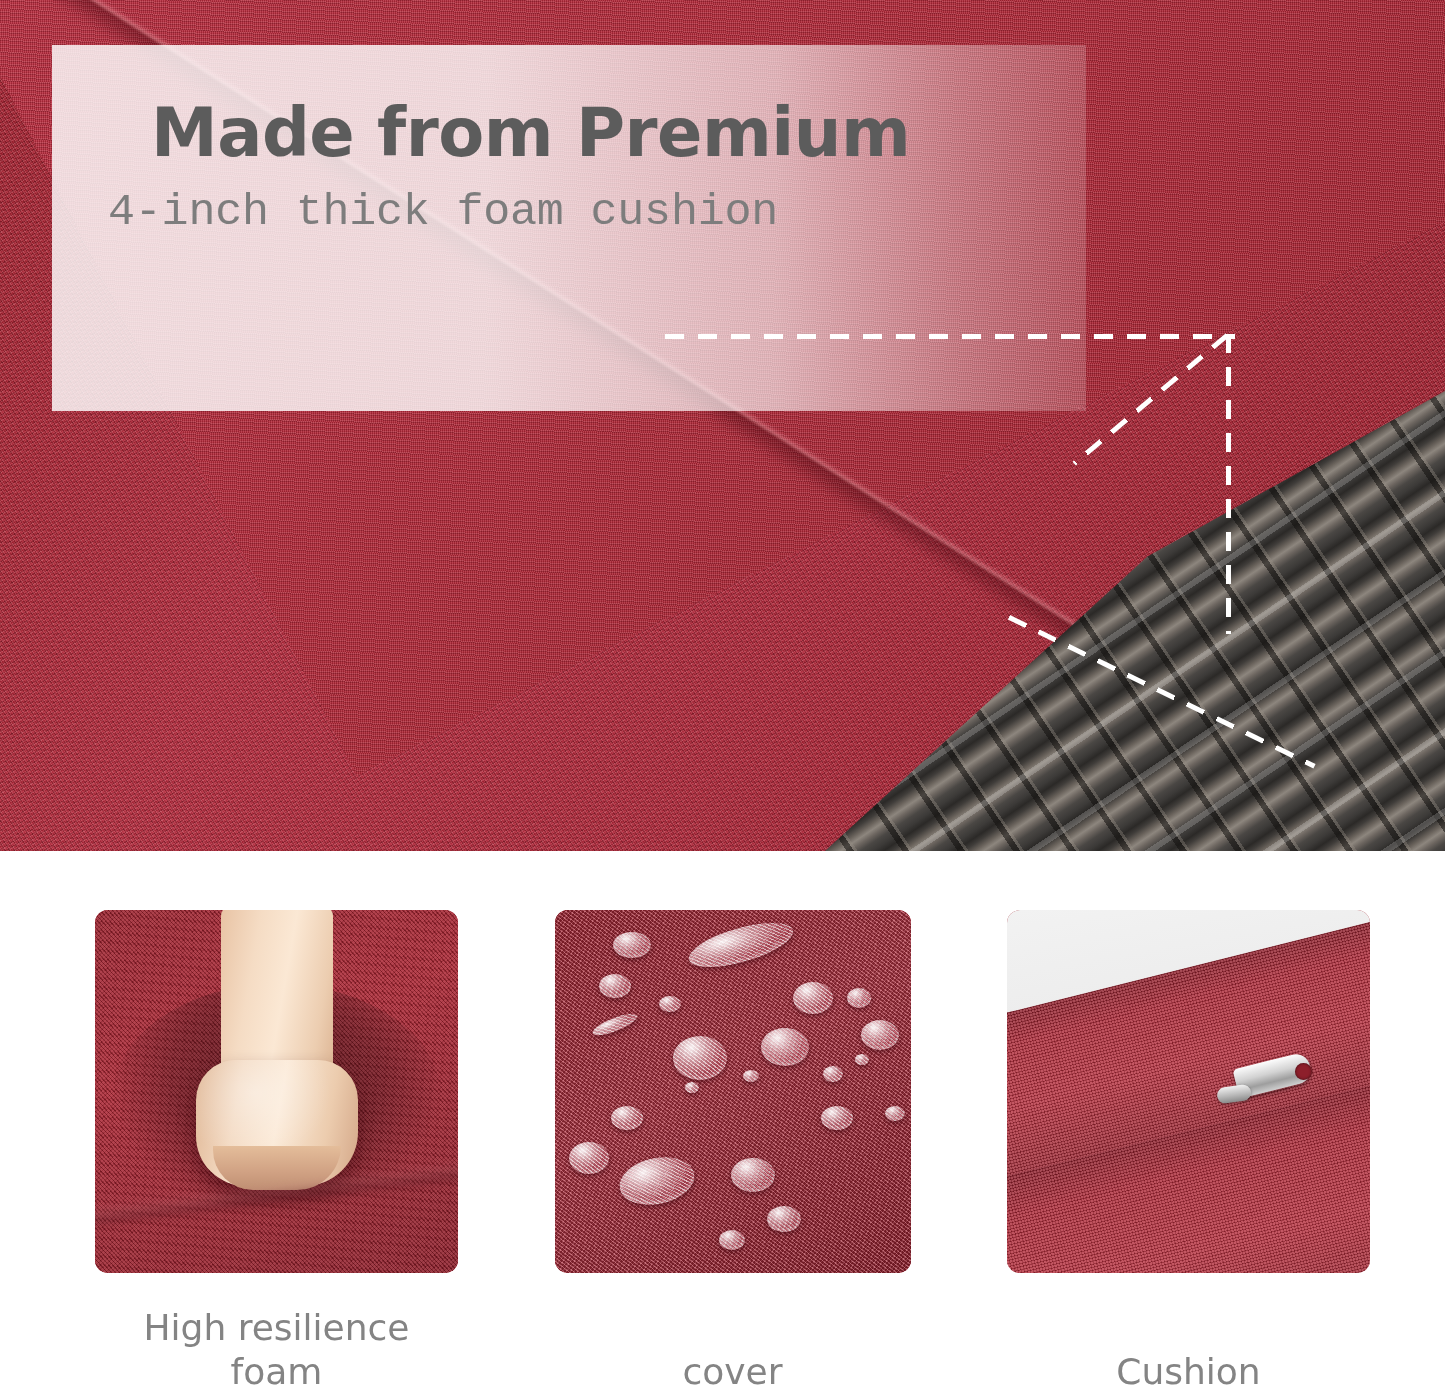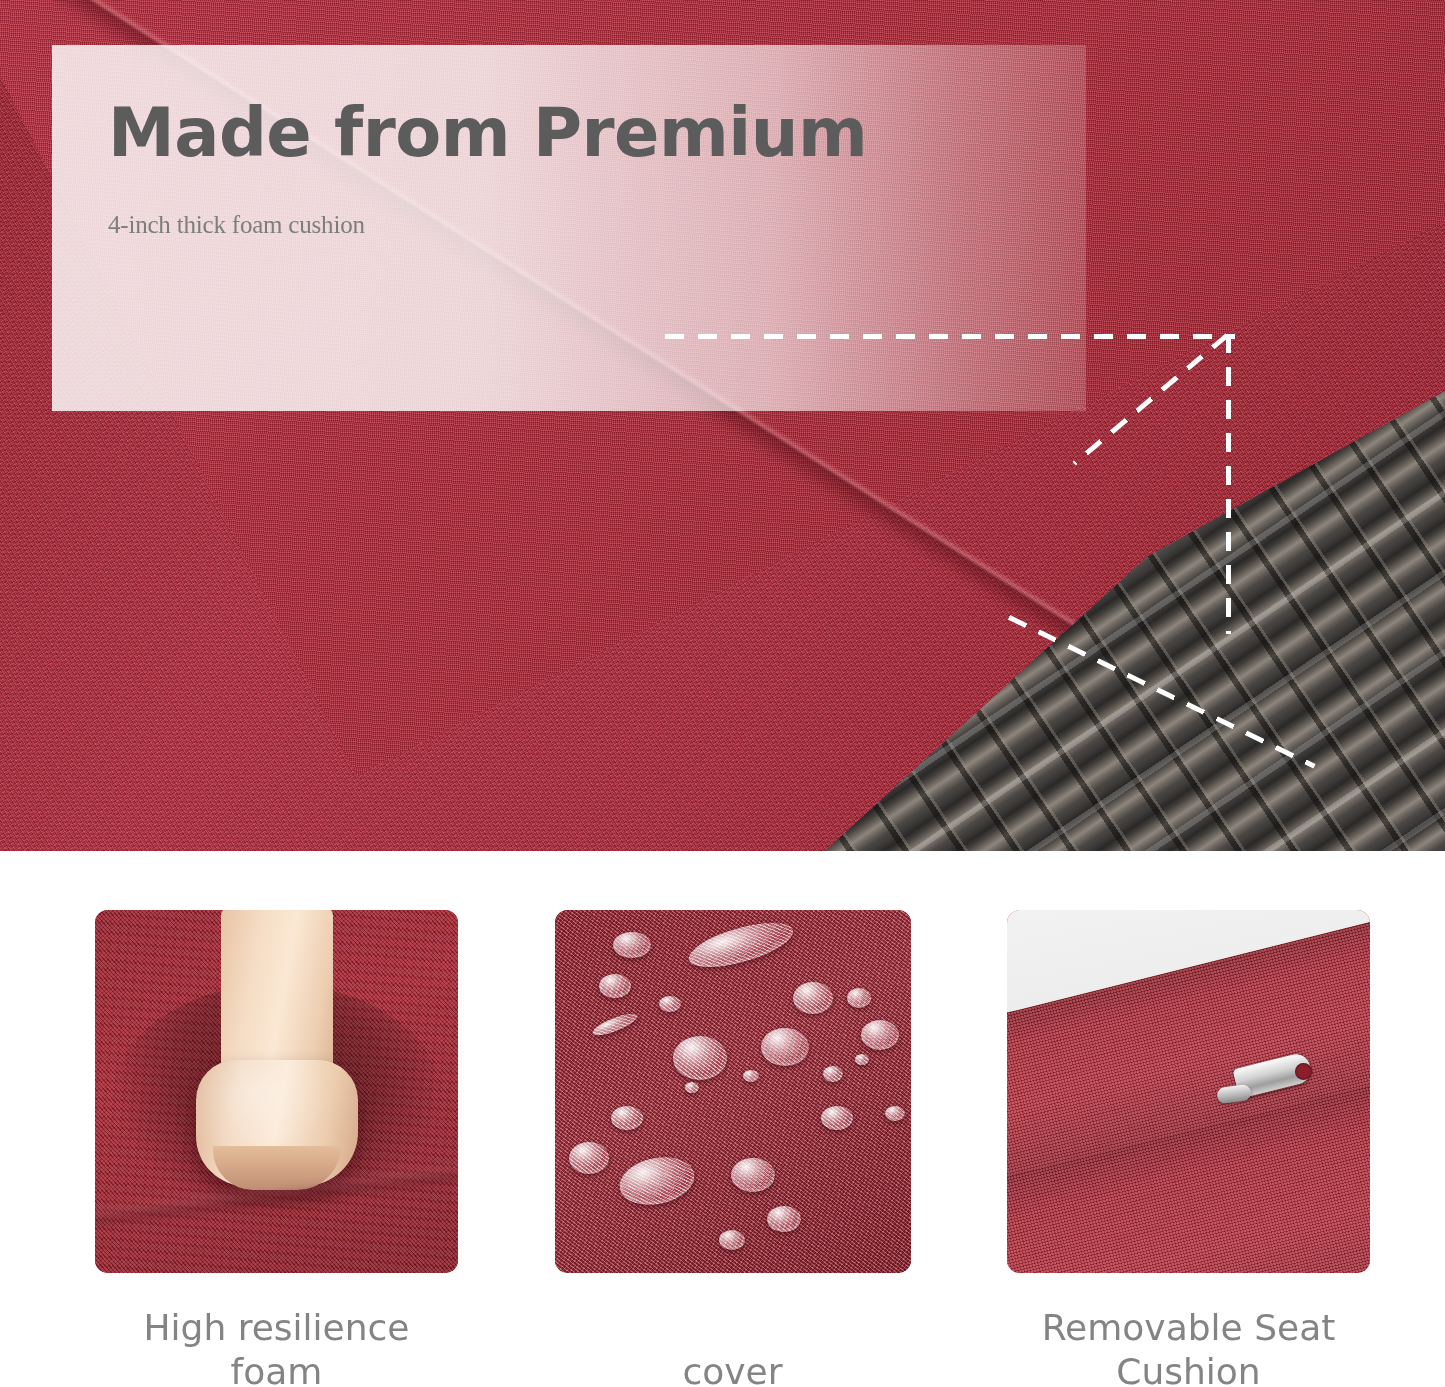--- a/index.html
+++ b/index.html
@@ -189,27 +189,27 @@
     padding:52px 0 0 56px;
   }
   .headline {
     font-family:"DejaVu Sans", sans-serif;
     font-weight:700;
     font-size:67px;
     line-height:1.10;
     letter-spacing:-0.5px;
     color:#5c5c5c;
   }
-  .headline .ln { display:block; }
+  .headline .ln { display:block;margin-left:43px; }
   .headline .ln2 { margin-top:14px; }
   .subline {
-    margin-top:40px;
-    font-family:Liberation Serif, serif;
+    margin-top:16px;
+    font-family:Liberation Mono, monospace;
     font-weight:400;
-    font-size:25px;
+    font-size:45px;
     letter-spacing:-0.2px;
     color:#7d7d7d;
   }
 
   
   .features {
     position:absolute;
     left:0; top:851px;
     width:1253px; height:536px;
     background:#ffffff;
@@ -462,21 +462,21 @@
         <div class="thumb">
           <div class="t3-bg"></div>
           <div class="t3-band upper"></div>
           <div class="t3-tape"></div>
           <div class="t3-band lower"></div>
           <div class="t3-slider"></div>
           <div class="t3-pullhole"></div>
           <div class="t3-pulltab"></div>
         </div>
         <div class="caption">
-          <span>Removable Seat</span><br>
+          <br>
           <span>Cushion</span>
         </div>
       </div>
 
     </div>
   </div>
 
 </div>
 
 </body></html>

